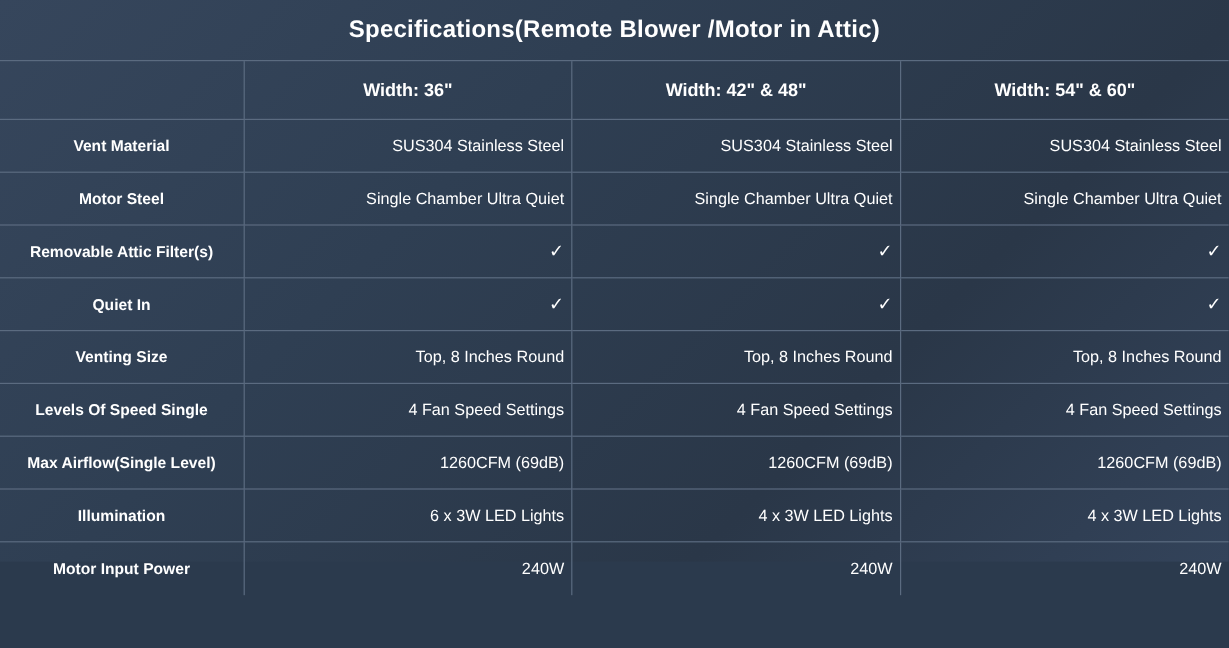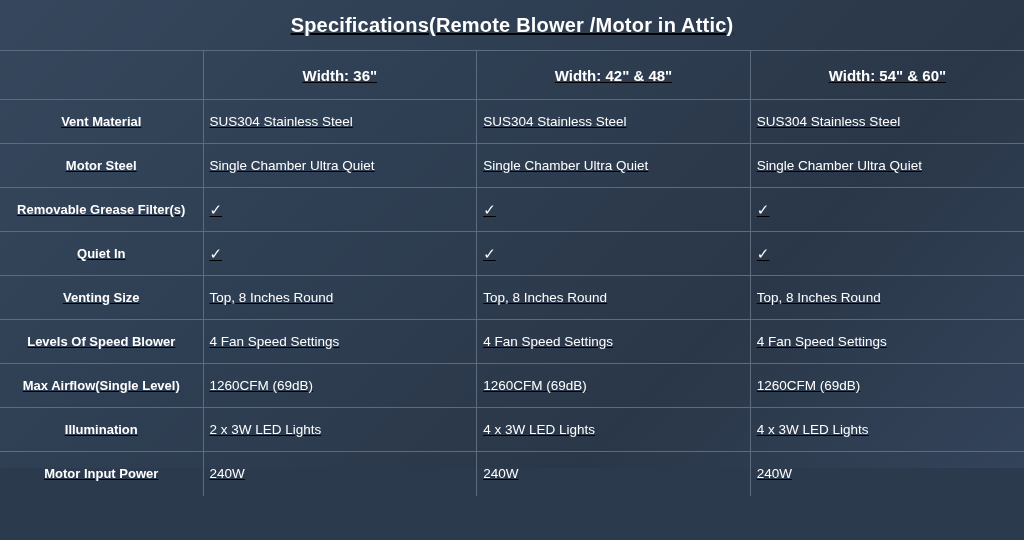--- a/index.html
+++ b/index.html
@@ -12,21 +12,20 @@
     font-family: "Liberation Sans", sans-serif;
     background: #2b3a4d;
     overflow: hidden;
   }
   .spec-wrap {
     width: 1024px;
     height: 468px;
     box-sizing: border-box;
     background: linear-gradient(135deg, #36465c 0%, #2f3f53 35%, #2a3748 70%, #33435a 100%);
     position: relative;
-    text-decoration: underline;
   }
   table.spec-table {
     width: 1024px;
     border-collapse: collapse;
     table-layout: fixed;
   }
   table.spec-table col.label-col { width: 203px; }
   table.spec-table col.data-col { width: 273.6px; }
 
   .title-cell {
@@ -56,21 +55,21 @@
   .row-label {
     text-align: center;
     color: #ffffff;
     font-size: 13px;
     font-weight: bold;
     padding: 0 0;
     border-right: 1px solid #5b6b80;
     border-bottom: 1px solid #5b6b80;
   }
   .row-value {
-    text-align: left;
+    text-align: right;
     color: #ffffff;
     font-size: 13.5px;
     font-weight: normal;
     padding: 0 6px;
     border-right: 1px solid #5b6b80;
     border-bottom: 1px solid #5b6b80;
   }
   .row-value.last { border-right: none; }
   tr.data-row { height: 44px; }
   .check {
@@ -111,57 +110,57 @@
       </tr>
 
       <tr class="data-row">
         <td class="row-label">Motor Steel</td>
         <td class="row-value">Single Chamber Ultra Quiet</td>
         <td class="row-value">Single Chamber Ultra Quiet</td>
         <td class="row-value last">Single Chamber Ultra Quiet</td>
       </tr>
 
       <tr class="data-row">
-        <td class="row-label">Removable Grease Filter(s)</td>
+        <td class="row-label">Removable Attic Filter(s)</td>
         <td class="row-value check">✓</td>
         <td class="row-value check">✓</td>
         <td class="row-value check last">✓</td>
       </tr>
 
       <tr class="data-row">
         <td class="row-label">Quiet In</td>
         <td class="row-value check">✓</td>
         <td class="row-value check">✓</td>
         <td class="row-value check last">✓</td>
       </tr>
 
       <tr class="data-row">
         <td class="row-label">Venting Size</td>
         <td class="row-value">Top, 8 Inches Round</td>
         <td class="row-value">Top, 8 Inches Round</td>
         <td class="row-value last">Top, 8 Inches Round</td>
       </tr>
 
       <tr class="data-row">
-        <td class="row-label">Levels Of Speed Blower</td>
+        <td class="row-label">Levels Of Speed Single</td>
         <td class="row-value">4 Fan Speed Settings</td>
         <td class="row-value">4 Fan Speed Settings</td>
         <td class="row-value last">4 Fan Speed Settings</td>
       </tr>
 
       <tr class="data-row">
         <td class="row-label">Max Airflow(Single Level)</td>
         <td class="row-value">1260CFM (69dB)</td>
         <td class="row-value">1260CFM (69dB)</td>
         <td class="row-value last">1260CFM (69dB)</td>
       </tr>
 
       <tr class="data-row">
         <td class="row-label">Illumination</td>
-        <td class="row-value">2 x 3W LED Lights</td>
+        <td class="row-value">6 x 3W LED Lights</td>
         <td class="row-value">4 x 3W LED Lights</td>
         <td class="row-value last">4 x 3W LED Lights</td>
       </tr>
 
       <tr class="data-row">
         <td class="row-label">Motor Input Power</td>
         <td class="row-value">240W</td>
         <td class="row-value">240W</td>
         <td class="row-value last">240W</td>
       </tr>

